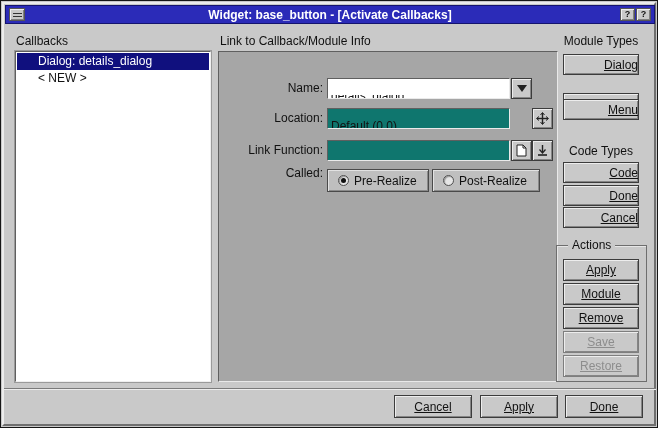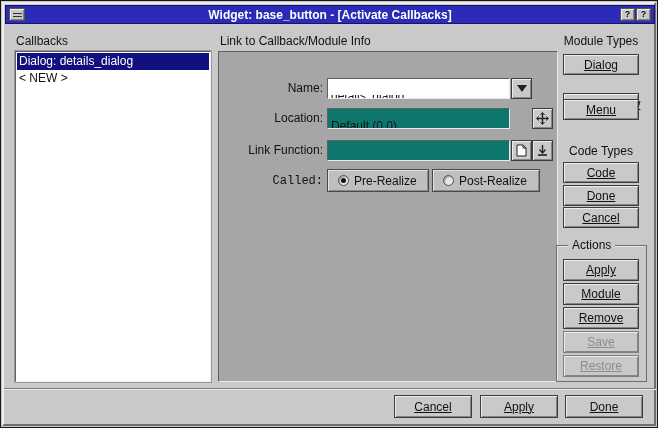--- a/index.html
+++ b/index.html
@@ -47,21 +47,21 @@
   .heading { position: absolute; color: #111; }
   
   .listbox {
     position: absolute; left: 14px; top: 50px; width: 196px; height: 331px;
     background: #fff;
     border-top: 1px solid #5f5f5f; border-left: 1px solid #5f5f5f;
     border-bottom: 1px solid #efefef; border-right: 1px solid #efefef;
     outline: 1px solid #9a9a9a;
     padding: 1px;
   }
-  .list-item { padding: 1px 2px; height: 17px; line-height: 15px; white-space: nowrap; }
+  .list-item { padding: 1px 21px; height: 17px; line-height: 15px; white-space: nowrap; }
   .list-item.selected { background: #10107e; color: #fff; }
   
   .info-panel {
     position: absolute; left: 217px; top: 50px; width: 340px; height: 331px;
     background: #a6a6a6;
     border-top: 1px solid #5f5f5f; border-left: 1px solid #5f5f5f;
     border-bottom: 1px solid #e9e9e9; border-right: 1px solid #e9e9e9;
   }
   .fld-label { position: absolute; left: 0; width: 104px; text-align: right; }
   .fld {
@@ -106,21 +106,21 @@
   
   .btn {
     position: absolute;
     background: #c9c9c9; border: 1px solid #3c3c3c;
     box-shadow: inset 1px 1px 0 #ededed, inset -1px -1px 0 #858585;
     display: flex; align-items: center; justify-content: center;
     font-size: 12px; color: #111;
   }
   .btn .lbl { text-decoration: underline; }
   .btn.disabled { color: #8d8d8d; border-color: #7e7e7e; }
-  .side-btn { left: 562px; width: 76px; height: 21px; }
+  .side-btn { left: 562px; width: 76px; height: 21px; justify-content: flex-end; }
   .act-btn  { left: 562px; width: 76px; height: 22px; }
   .footer-btn { top: 394px; width: 78px; height: 23px; }
   
   .groupbox {
     position: absolute; left: 555px; top: 244px; width: 91px; height: 137px;
     border: 1px solid #6e6e6e;
     box-shadow: inset 1px 1px 0 #e6e6e6;
   }
   .groupbox-legend {
     position: absolute; left: 567px; top: 237px; background: #c9c9c9; padding: 0 4px;
@@ -189,21 +189,21 @@
       </svg>
     </div>
     <div class="mini-btn" style="left:313px; top:88px;">
       <svg class="icon-svg" width="13" height="13" viewBox="0 0 13 13">
         <line x1="6.5" y1="1" x2="6.5" y2="8" stroke="#222" stroke-width="1.4"></line>
         <polyline points="3.5,5.5 6.5,9 9.5,5.5" fill="none" stroke="#222" stroke-width="1.2"></polyline>
         <line x1="2" y1="11" x2="11" y2="11" stroke="#222" stroke-width="1.6"></line>
       </svg>
     </div>
 
-    <div class="fld-label" style="top:122px;font-family:Liberation Mono, monospace;">Called:</div>
+    <div class="fld-label" style="top:114px;">Called:</div>
     <div class="radio-box" style="left:108px; top:117px; width:102px;">
       <span class="radio-circle checked"></span>
       <span>Pre-Realize</span>
     </div>
     <div class="radio-box" style="left:213px; top:117px; width:108px;">
       <span class="radio-circle"></span>
       <span>Post-Realize</span>
     </div>
   </div>
 

